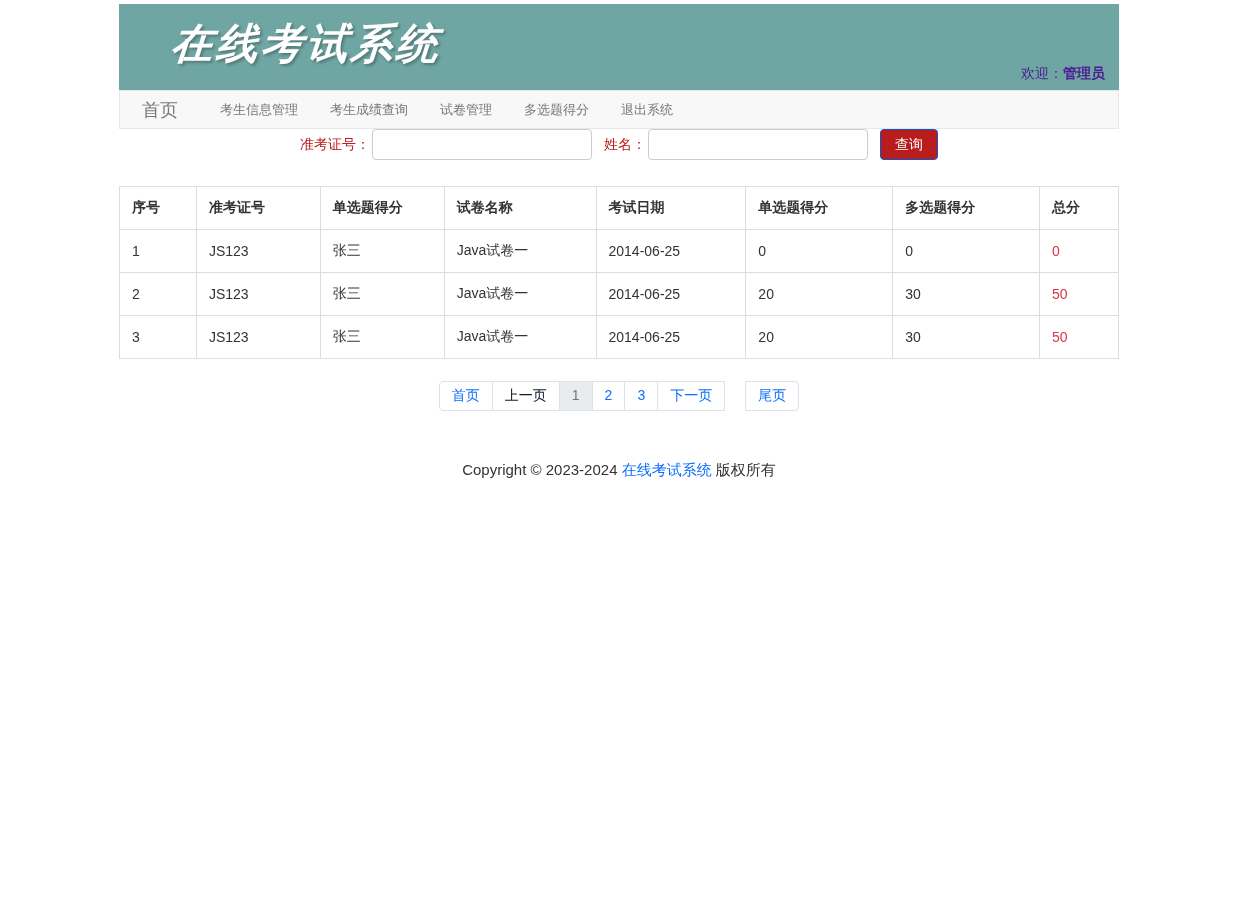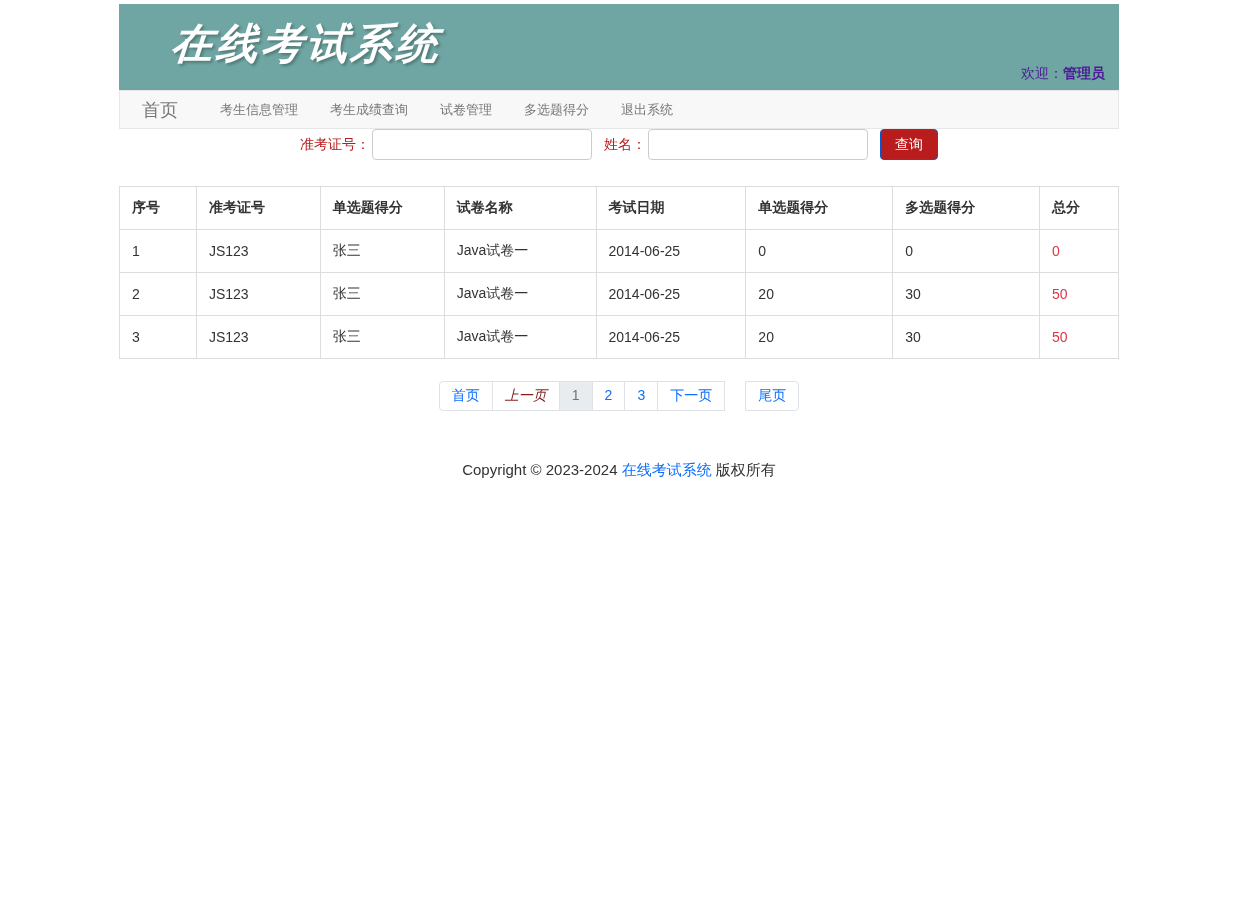--- a/index.html
+++ b/index.html
@@ -56,21 +56,21 @@
 
   
   .pagination { display:flex; justify-content:center; margin-top:22px; }
   .page-item {
     border:1px solid #dee2e6; background:#fff; color:#0d6efd;
     font-size:14px; padding:5px 12px; margin-left:-1px; cursor:pointer;
     user-select:none; text-decoration:none; display:block;
   }
   .page-item:first-child { border-top-left-radius:4px; border-bottom-left-radius:4px; margin-left:0; }
   .page-item:last-child { border-top-right-radius:4px; border-bottom-right-radius:4px;margin-left:20px; }
-  .page-item.disabled { color:#7f1d1d; cursor:default;font-style:italic; }
+  .page-item.disabled { color:#0f172a; cursor:default; }
   .page-item.active { background:#e9ecef; color:#6c757d; }
 
   
   .footer { text-align:center; margin-top:50px; font-size:15px; color:#333; padding-bottom:380px; }
   .footer a { color:#0d6efd; text-decoration:none; cursor:pointer; }
 </style>
 </head>
 <body>
 
 <div class="container">

